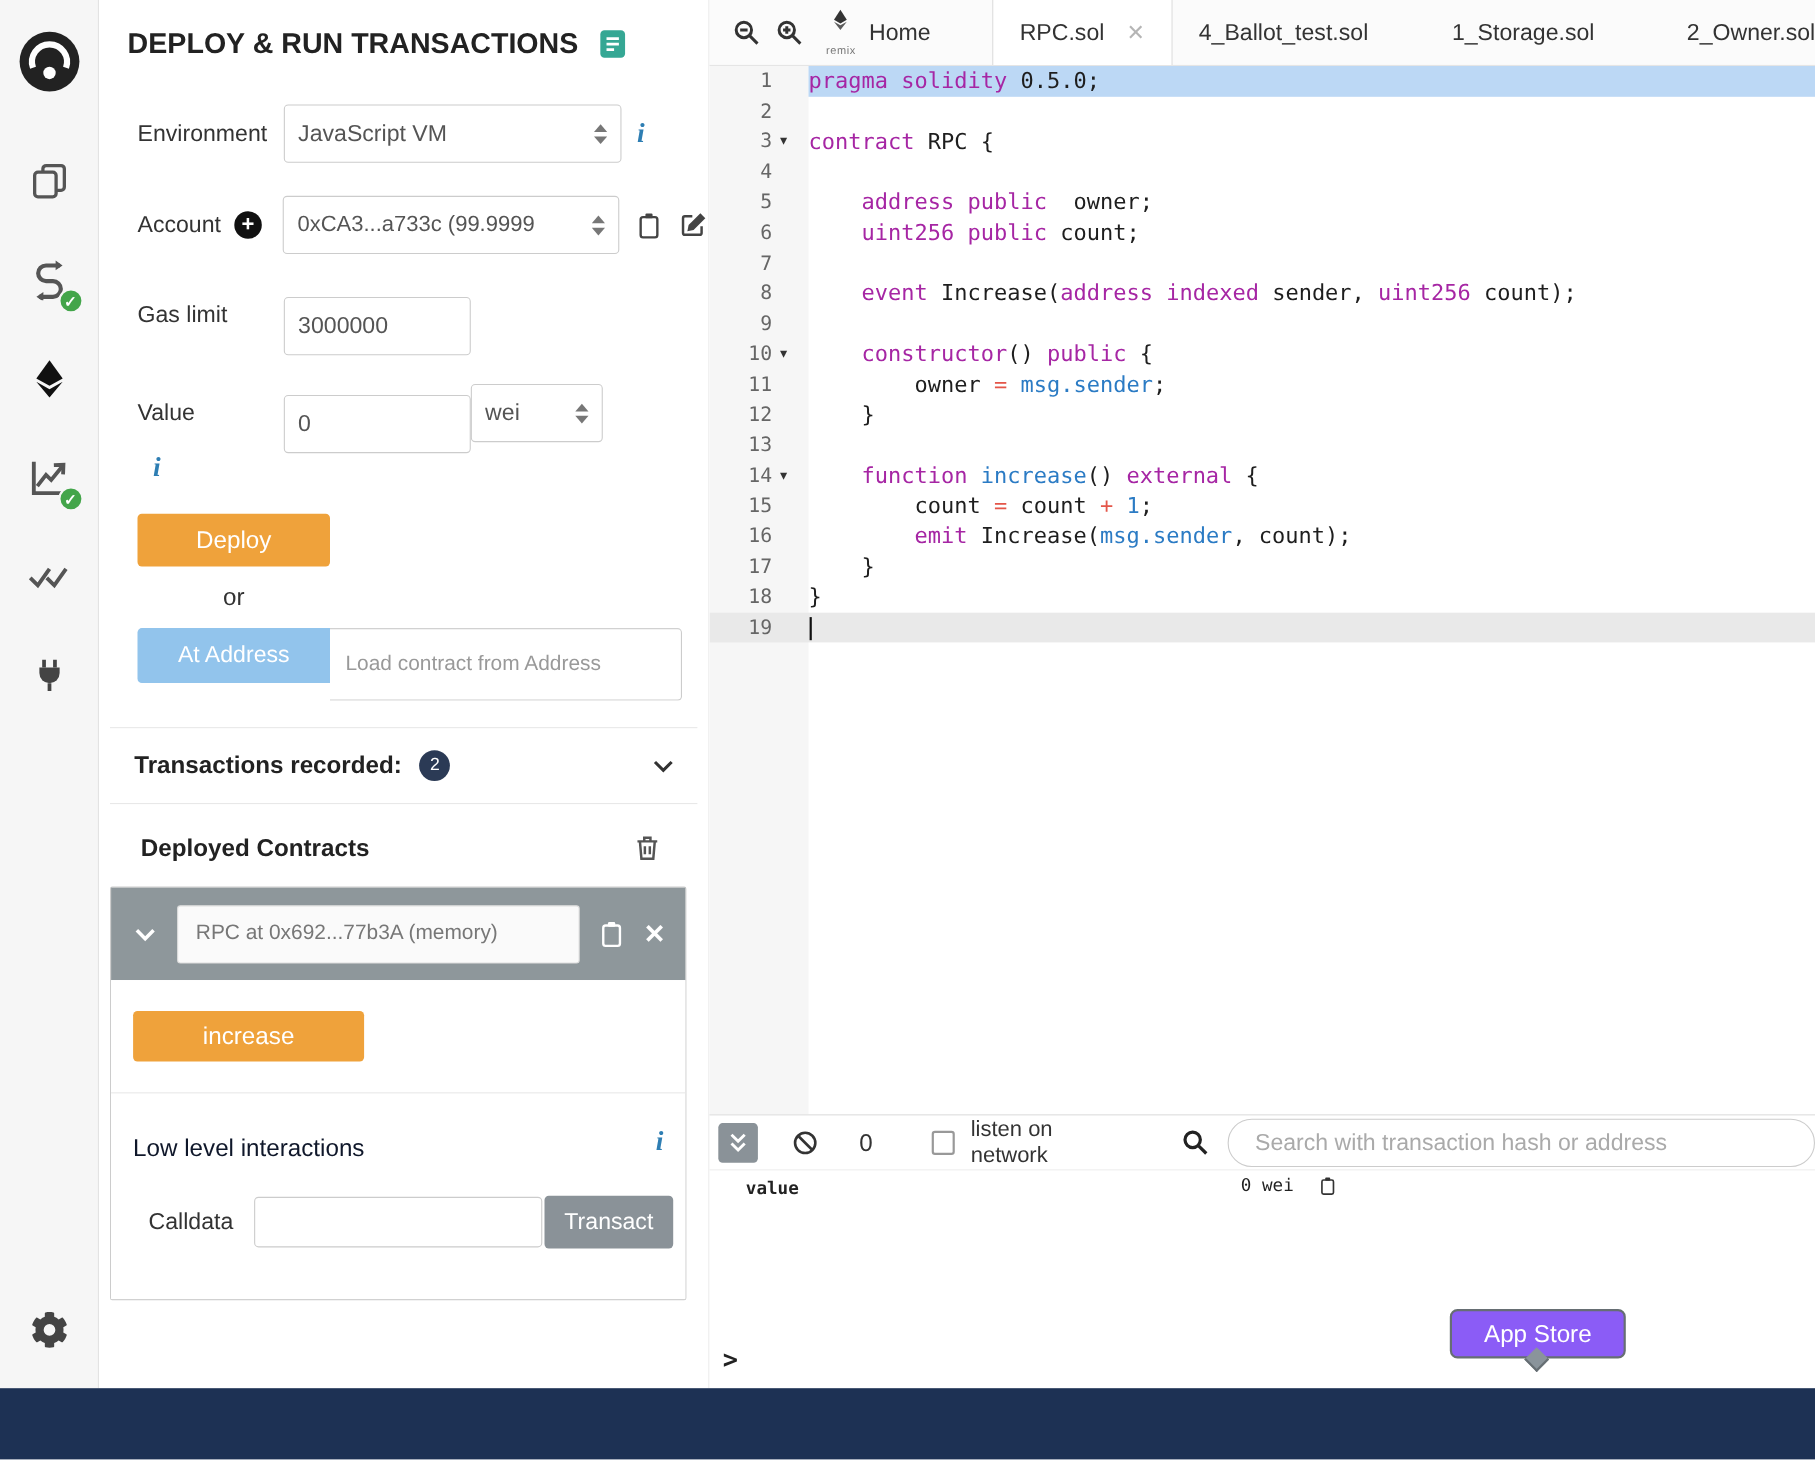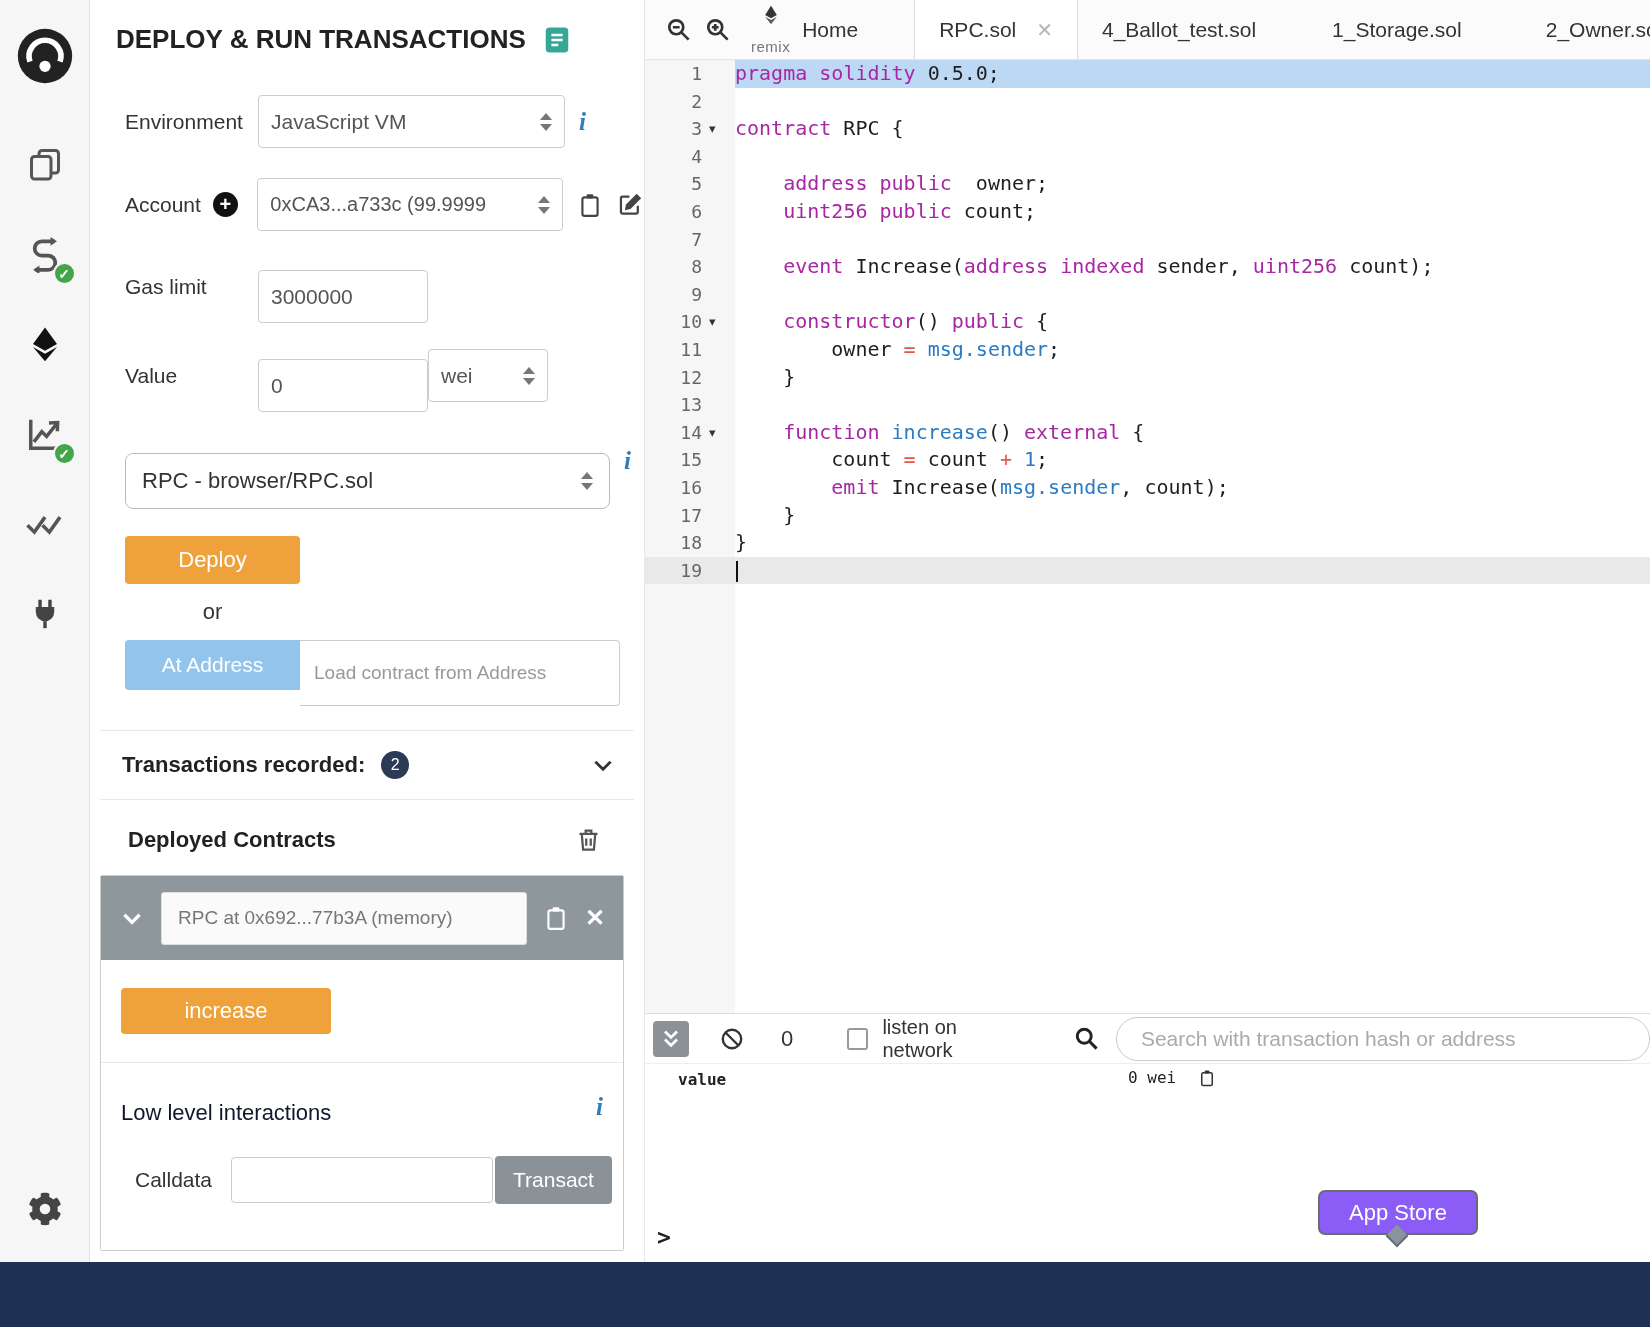--- a/index.html
+++ b/index.html
@@ -83,21 +83,21 @@
   .main { position:absolute; left:645px; top:0; width:1005px; height:1262px; }
   .tabbar { height:60px; background:#fbfbfb; border-bottom:1px solid #e5e5e5; display:flex; align-items:center;
             padding-left:8px; overflow:hidden; }
   .zoom-btn { margin-left:12px; color:#333; cursor:pointer; display:flex; }
   .tab { display:flex; align-items:center; gap:12px; padding:0 24px; height:60px; font-size:21px; color:#333;
          cursor:pointer; white-space:nowrap; }
   .tab.home { margin-left:6px; padding:0 14px; }
   .tab.active { background:#fff; border-left:1px solid #ddd; border-right:1px solid #ddd; margin-left:42px; }
   .tab-close { color:#b5b5b5; font-size:20px; margin-left:8px; cursor:pointer; }
   .eth-logo-col { display:flex; flex-direction:column; align-items:center; line-height:1; }
-  .eth-caption { font-size:15px; color:#777; margin-top:14px; letter-spacing:.5px; }
+  .eth-caption { font-size:10px; color:#777; margin-top:14px; letter-spacing:.5px; }
 
   .editor { position:relative; height:953px; background:#fff; overflow:hidden; }
   .editor::before { content:""; position:absolute; left:0; top:0; width:90px; height:100%; background:#f6f6f6; }
   .code-row { position:relative; z-index:1; display:flex; height:27.6px; line-height:27.6px;
               font-family:"DejaVu Sans Mono", monospace; font-size:20px; cursor:text; }
   .gutter { width:90px; flex:0 0 90px; display:flex; }
   .gutter .ln { flex:1; text-align:right; font-size:18px; color:#666; padding-right:7px; }
   .gutter .fold { width:26px; font-family:"DejaVu Sans", sans-serif; font-size:13px; color:#333; }
   .code-text { flex:1; white-space:pre; color:#1e1e1e; }
   .code-row.hl-sel .code-text { background:var(--sel-blue); }
@@ -260,27 +260,20 @@
         <div class="select w120" style="">
           <span class="sel-text">wei</span>
           <span class="updown">
               <i class="tri-up"></i>
               <i class="tri-down"></i>
             </span>
         </div>
       </div>
 
       <div class="frow">
-        <div class="contract-select">
-          <span class="sel-text">RPC - browser/RPC.sol</span>
-          <span class="updown">
-              <i class="tri-up"></i>
-              <i class="tri-down"></i>
-            </span>
-        </div>
         <div class="row-gap">
             <span class="info-i">i</span>
           </div>
       </div>
 
       <button class="btn deploy-btn">Deploy</button>
       <div class="or-lbl">or</div>
       <div class="ataddr-row">
         <button class="btn ataddr-btn">At Address</button>
         <input class="ataddr-input" placeholder="Load contract from Address" style="">

